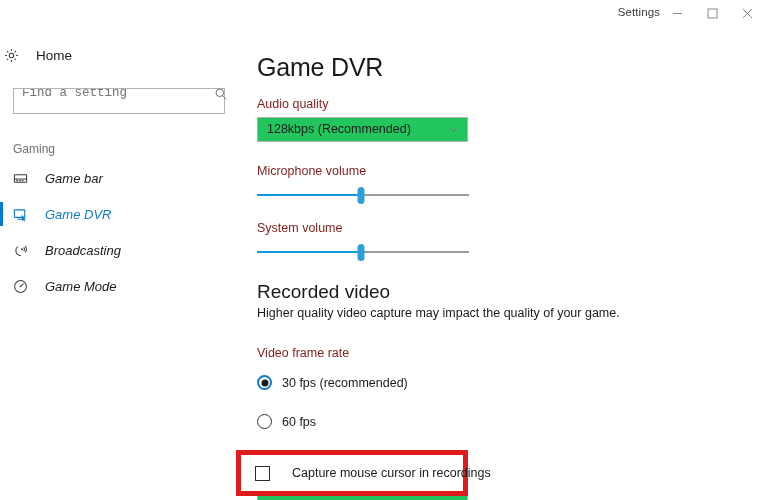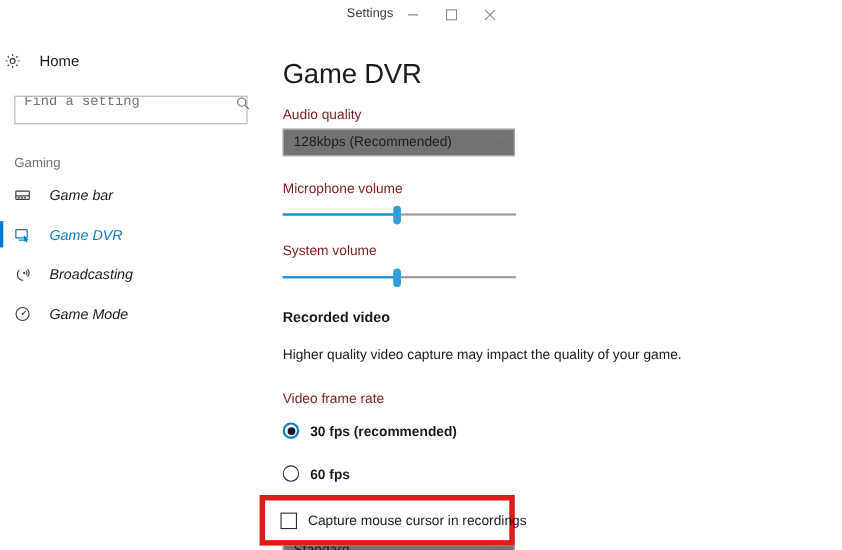--- a/index.html
+++ b/index.html
@@ -16,21 +16,21 @@
     color: #000000;
     position: relative;
     -webkit-font-smoothing: antialiased;
   }
 
   
   .titlebar {
     height: 30px;
     display: flex;
     align-items: flex-start;
-    justify-content: center;
+    justify-content: flex-end;
     background: #ffffff;
   }
   .titlebar-title {
     font-size: 11.5px;
     color: #3a3a3a;
     padding: 6px 0 0 13px;
     letter-spacing: 0.1px;
   }
   .win-controls {
     display: flex;
@@ -162,21 +162,21 @@
   .field-label {
     font-size: 12.5px;
     color: #7f1d1d;
     margin-bottom: 6px;
   }
 
   .dropdown {
     width: 211px;
     height: 25px;
     border: 1px solid #b0b0b0;
-    background: #737373;
+    background: #22c55e;
     display: flex;
     align-items: center;
     justify-content: space-between;
     padding: 0 8px 0 9px;
   }
   .dropdown .dd-text {
     font-size: 12.5px;
     color: #1c1c1c;
   }
   .dropdown .chev { color: #6e6e6e; display: flex; }
@@ -209,24 +209,24 @@
     position: absolute;
     top: 3px;
     width: 7px;
     height: 17px;
     border-radius: 3.5px;
     background: #2f9fdb;
     transform: translateX(-3.5px);
   }
 
   .section-title {
-    font-size: 13px;
+    font-size: 19px;
     color: #1a1a1a;
-    font-weight: 700;
-    margin-bottom: 19px;
+    font-weight: 400;
+    margin-bottom: 3px;
   }
   .section-sub {
     font-size: 12.5px;
     color: #1a1a1a;
     margin-bottom: 0;
   }
 
   .radio-row {
     display: flex;
     align-items: center;
@@ -253,21 +253,20 @@
     width: 7px;
     height: 7px;
     border-radius: 50%;
     background: #1b1b1b;
     transform: translate(-50%, -50%);
   }
   .radio-row .rlbl {
     font-size: 12.5px;
     color: #1a1a1a;
     margin-left: 10px;
-    font-weight: bold;
   }
 
   
   .highlight {
     position: absolute;
     left: 236px;
     top: 450px;
     width: 232px;
     height: 46px;
     border: 5px solid #e01b1b;
@@ -279,21 +278,21 @@
   .checkbox {
     width: 15px;
     height: 15px;
     border: 1.6px solid #2c2c2c;
     background: #ffffff;
     flex: 0 0 15px;
   }
   .check-label {
     font-size: 12.5px;
     color: #1a1a1a;
-    margin-left: 10px;
+    margin-left: 22px;
     white-space: nowrap;
   }
 </style>
 </head>
 <body>
 
 <div class="titlebar">
   <div class="titlebar-title">Settings</div>
   <div class="win-controls">
     <div class="win-btn">

